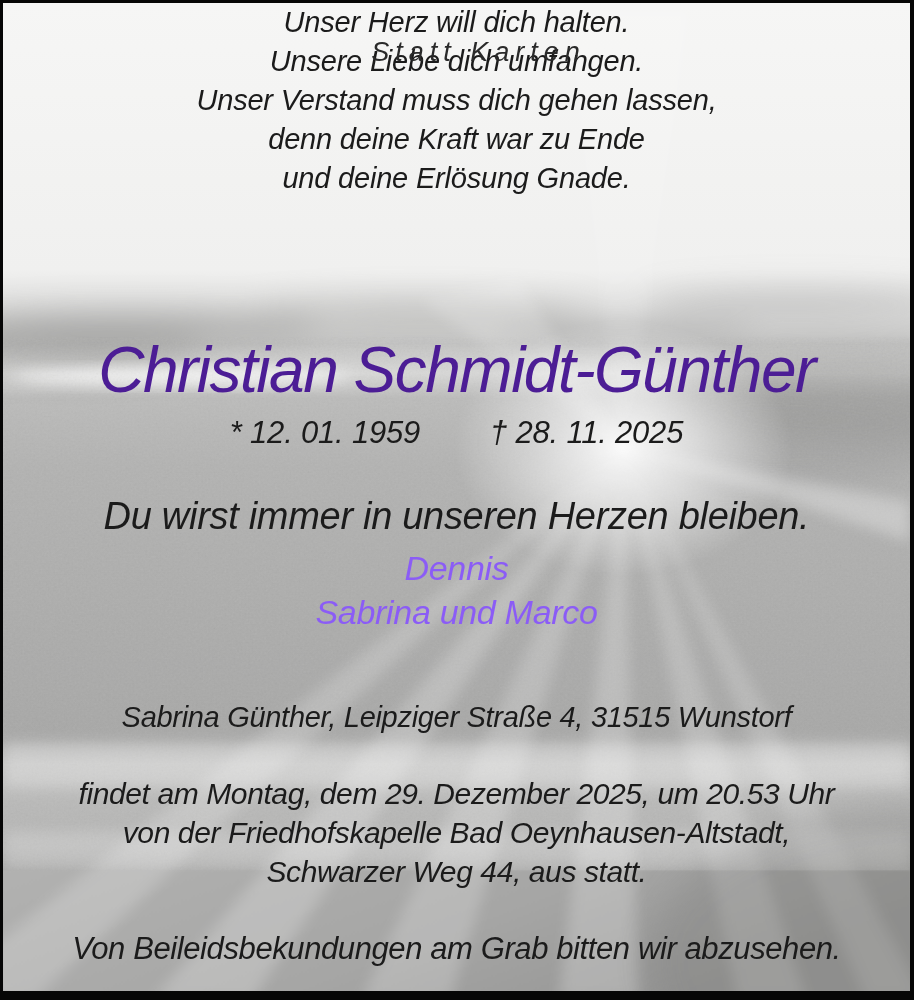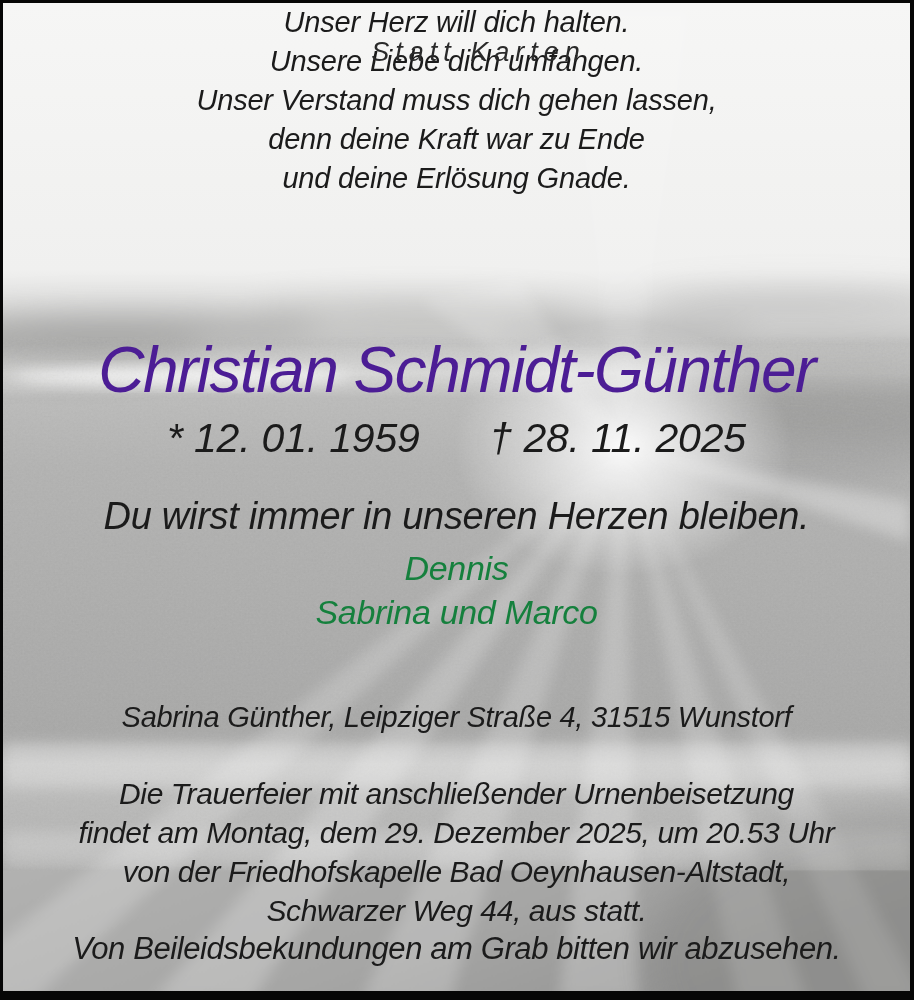--- a/index.html
+++ b/index.html
@@ -30,23 +30,23 @@
     top: 0; left: 0;
     width: 100%; height: 100%;
     color: #1b1b1b;
     font-style: italic;
   }
   .line { position: absolute; left: 0; right: 0; text-align: center; white-space: nowrap; }
 
   .statt        { top: 34px;  font-size: 27px; letter-spacing: 6px; color: #2a2a2a; padding-left: 44px; }
   .poem         { top: 105px; font-size: 29px; line-height: 39px; letter-spacing: -0.2px; }
   .name         { top: 328px; font-size: 64px; line-height: 78px; letter-spacing: -1.5px; color: #4c1d95; font-weight: normal; margin: 0; }
-  .dates        { top: 412px; font-size: 41px; letter-spacing: -0.2px; display: flex; justify-content: center; gap: 70px; }
+  .dates        { top: 412px; font-size: 31px; letter-spacing: -0.2px; display: flex; justify-content: center; gap: 70px; }
   .tribute      { top: 492px; font-size: 38px; letter-spacing: -0.3px; }
-  .mourners     { top: 543px; font-size: 34px; line-height: 44px; letter-spacing: -0.3px; color: #15803d; }
+  .mourners     { top: 543px; font-size: 34px; line-height: 44px; letter-spacing: -0.3px; color: #8b5cf6; }
   .addr-label   { top: 665px; font-size: 29px; }
   .addr-line    { top: 698px; font-size: 29px; letter-spacing: -0.3px; }
   .funeral      { top: 771px; font-size: 30px; line-height: 39px; letter-spacing: -0.4px; }
   .condolence   { top: 928px; font-size: 31px; letter-spacing: -0.4px; }
 </style>
 </head>
 <body>
 
 <div class="page">
 
@@ -148,21 +148,20 @@
     <div class="line tribute">Du wirst immer in unseren Herzen bleiben.</div>
 
     <div class="line mourners">
       <div>Dennis</div>
       <div>Sabrina und Marco</div>
     </div>
 
     <div class="line addr-line">Sabrina Günther, Leipziger Straße 4, 31515 Wunstorf</div>
 
     <div class="funeral line">
-      <div style="position:static" class="line">Die Trauerfeier mit anschließender Urnenbeisetzung</div>
       <div style="position:static" class="line">findet am Montag, dem 29. Dezember 2025, um 20.53 Uhr</div>
       <div style="position:static" class="line">von der Friedhofskapelle Bad Oeynhausen-Altstadt,</div>
       <div style="position:static" class="line">Schwarzer Weg 44, aus statt.</div>
     </div>
 
     <div class="line condolence">Von Beileidsbekundungen am Grab bitten wir abzusehen.</div>
 
   </div>
 </div>
 

